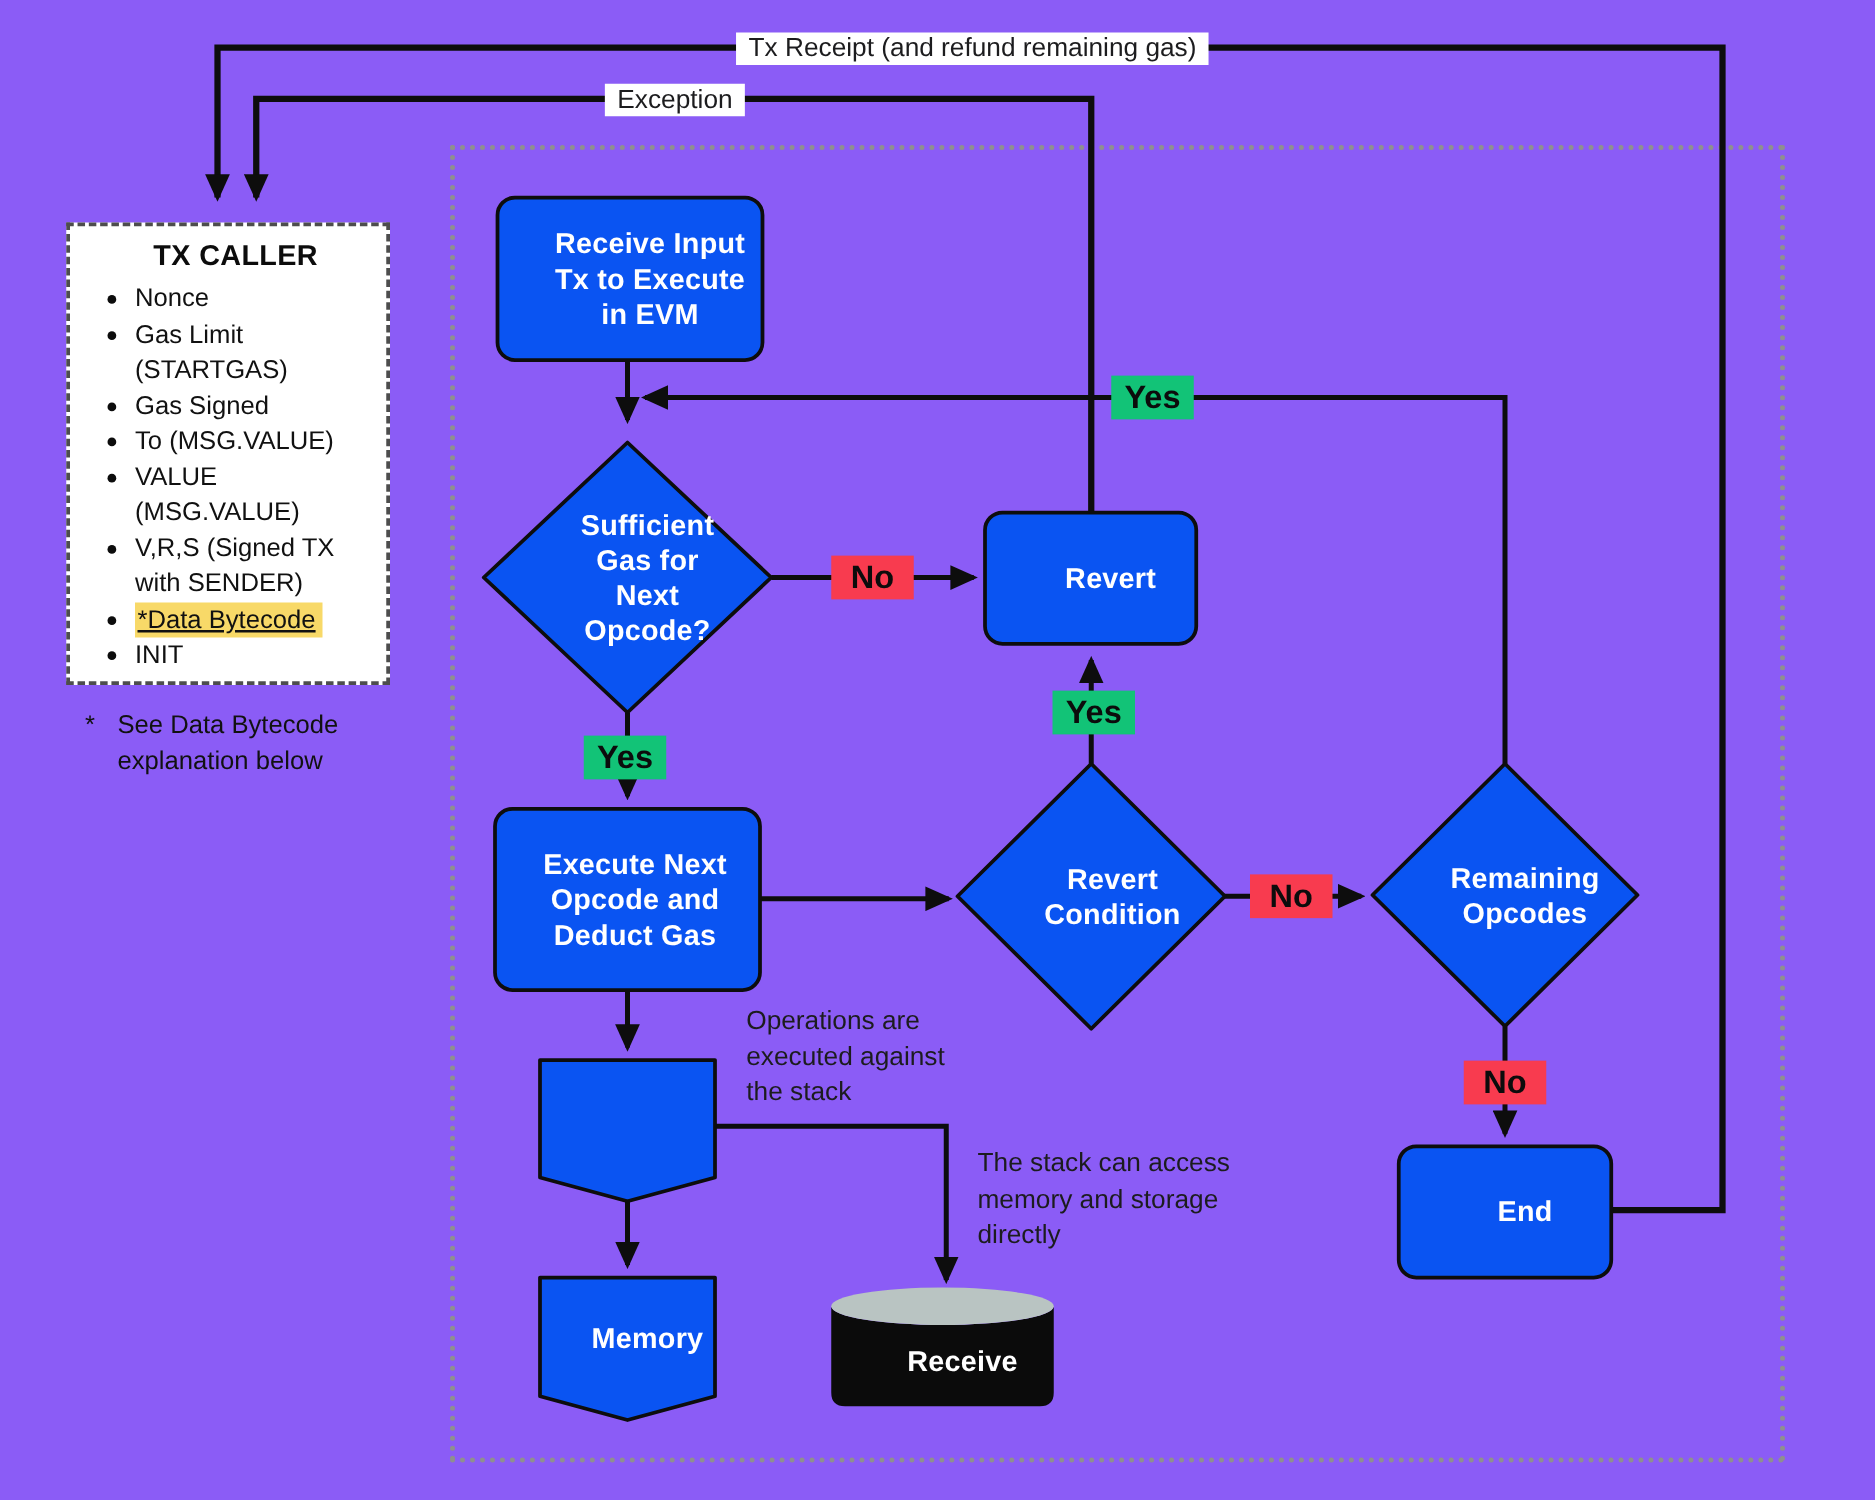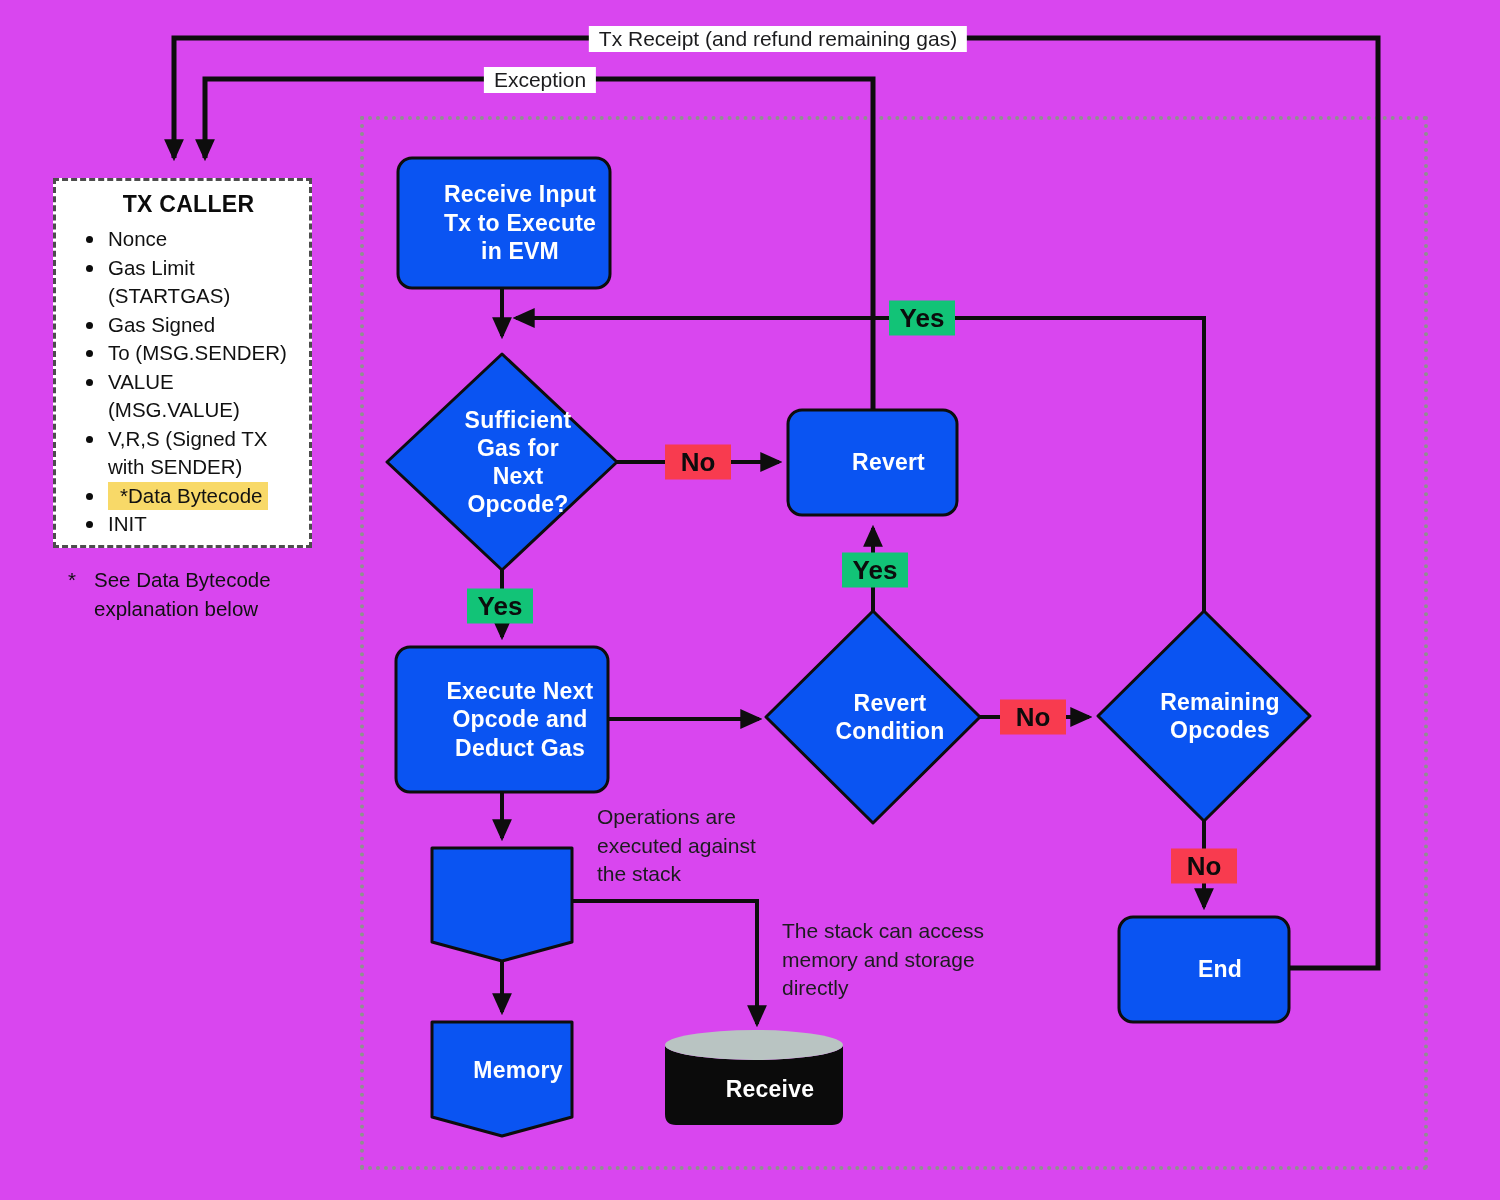--- a/index.html
+++ b/index.html
@@ -4,21 +4,21 @@
 <style>
   :root{
     --node_blue:#0a54f2; --badge_green:#12c377; --badge_red:#f83b4f;
     --line_black:#0d0d0d; --storage_silver:#b9c4c2; --storage_black:#0b0b0b;
     --highlight_yellow:#f8d968; --text_dark:#1c1c1e;
     --dash_gray:#4d4d4d; --dot_gray:#8f8f8f;
   }
   *{box-sizing:border-box;margin:0;padding:0;}
   html,body{background:#ffffff;}
   body{font-family:"Liberation Sans", sans-serif;color:var(--text_dark);}
-  .canvas{position:relative;width:1500px;height:1200px;background:#d946ef;overflow:hidden;}
+  .canvas{position:relative;width:1500px;height:1200px;background:#8b5cf6;overflow:hidden;}
   .canvas svg{position:absolute;left:0;top:0;z-index:1;}
 
   .fline{stroke:var(--line_black);stroke-width:4;fill:none;}
   .fline.thick{stroke-width:5;}
   .node{fill:var(--node_blue);stroke:var(--line_black);stroke-width:3;stroke-linejoin:round;}
   .storage-body{fill:var(--storage_black);}
   .storage-top{fill:var(--storage_silver);}
 
   .dotted-frame{position:absolute;left:360px;top:116px;width:1068px;height:1054px;
     border:4px dotted var(--dot_gray);z-index:0;}
@@ -47,21 +47,21 @@
   
   .tx-panel{left:53px;top:178px;width:259px;height:370px;background:#fff;
     border:3px dashed var(--dash_gray);}
   .tx-title{margin-top:10px;text-align:center;font-size:23px;font-weight:bold;
     letter-spacing:.3px;color:#0c0c0c;margin-left:12px;}
   .tx-list{list-style:none;margin-top:7px;}
   .tx-list li{position:relative;padding-left:52px;font-size:20.5px;line-height:28.5px;
     white-space:pre-line;color:#111;}
   .tx-list li::before{content:"";position:absolute;left:30px;top:11px;width:7px;height:7px;
     border-radius:50%;background:#0c0c0c;}
-  .hl{background:var(--highlight_yellow);padding:2px 6px 3px 12px;}
+  .hl{background:var(--highlight_yellow);padding:2px 6px 3px 2px;text-decoration:underline;}
   .footnote{left:68px;top:566px;display:grid;grid-template-columns:26px auto;
     font-size:20.5px;line-height:28.5px;color:#111;}
   .footnote .fn-text{white-space:pre-line;}
 </style>
 </head>
 <body>
 
 <div class="canvas">
 
   <div class="dotted-frame"></div>
@@ -103,21 +103,21 @@
   <div class="overlay line-label" style="left:778px;top:39px;">Tx Receipt (and refund remaining gas)</div>
   <div class="overlay line-label" style="left:540px;top:80px;">Exception</div>
 
   <div class="overlay tx-panel">
     <div class="tx-title">TX CALLER</div>
     <ul class="tx-list">
       <li><span>Nonce</span></li>
       <li><span>Gas Limit
 (STARTGAS)</span></li>
       <li><span>Gas Signed</span></li>
-      <li><span>To (MSG.SENDER)</span></li>
+      <li><span>To (MSG.VALUE)</span></li>
       <li><span>VALUE
 (MSG.VALUE)</span></li>
       <li><span>V,R,S (Signed TX
 with SENDER)</span></li>
       <li><span class="hl">*Data Bytecode</span></li>
       <li><span>INIT</span></li>
     </ul>
   </div>
   <div class="overlay footnote">
     <span>*</span>
@@ -126,21 +126,21 @@
   </div>
 
   <div class="overlay nlabel" style="left:398px;top:158px;width:212px;height:130px;">Receive Input
 Tx to Execute
 in EVM</div>
   <div class="overlay nlabel" style="left:387px;top:354px;width:230px;height:216px;line-height:28px;">Sufficient
 Gas for
 Next
 Opcode?</div>
   <div class="overlay nlabel" style="left:788px;top:410px;width:169px;height:105px;">Revert</div>
-  <div class="overlay nlabel" style="left:384px;top:647px;width:240px;height:145px;">Execute Next
+  <div class="overlay nlabel" style="left:372px;top:647px;width:240px;height:145px;">Execute Next
 Opcode and
 Deduct Gas</div>
   <div class="overlay nlabel" style="left:768px;top:611px;width:212px;height:212px;">Revert
 Condition</div>
   <div class="overlay nlabel" style="left:1098px;top:611px;width:212px;height:210px;">Remaining
 Opcodes</div>
   <div class="overlay nlabel" style="left:1119px;top:917px;width:170px;height:105px;">End</div>
   <div class="overlay nlabel" style="left:432px;top:1022px;width:140px;height:97px;">Memory</div>
   <div class="overlay nlabel" style="left:665px;top:1058px;width:178px;height:62px;">Receive</div>
 

